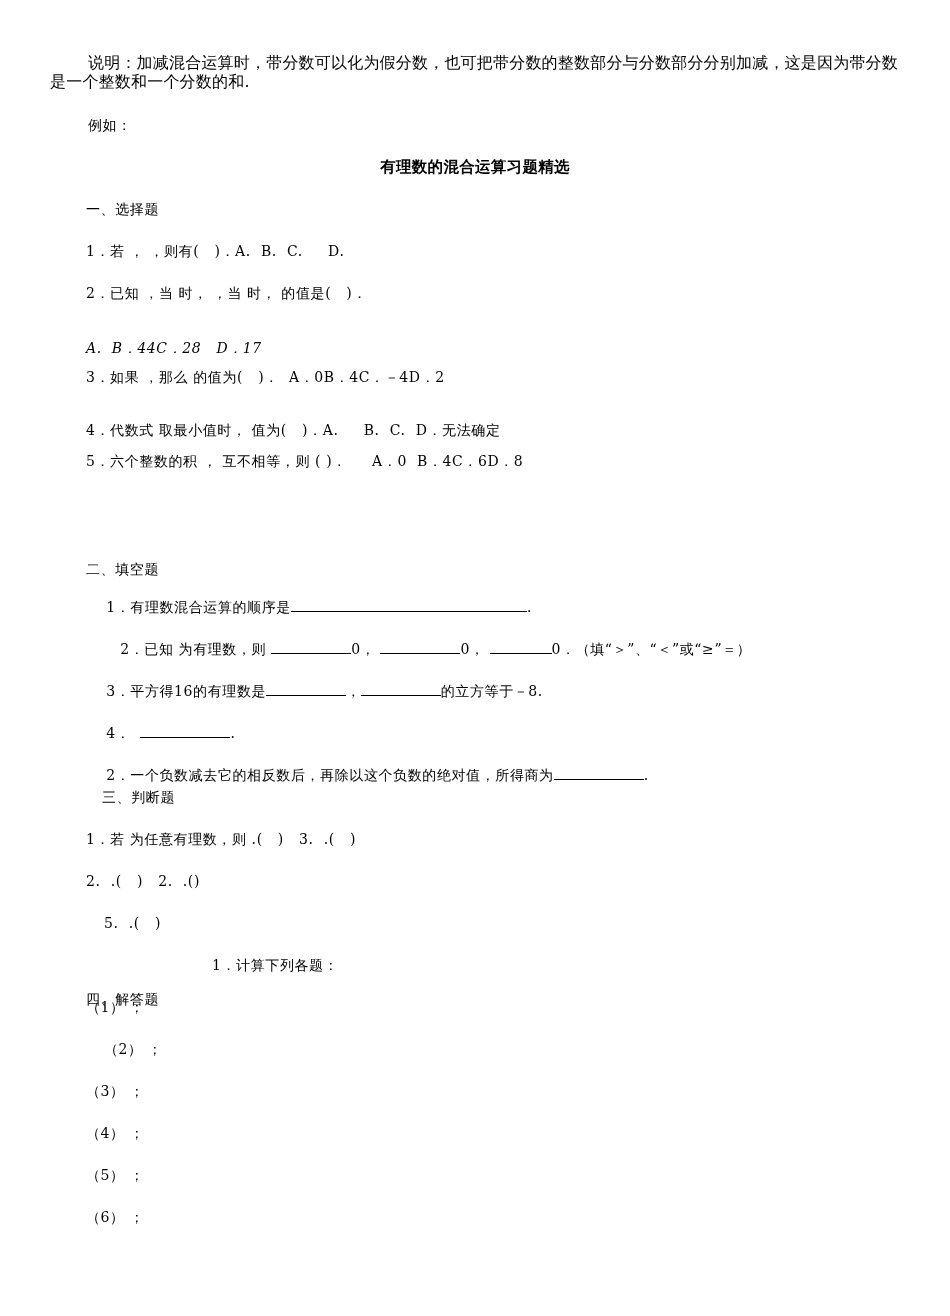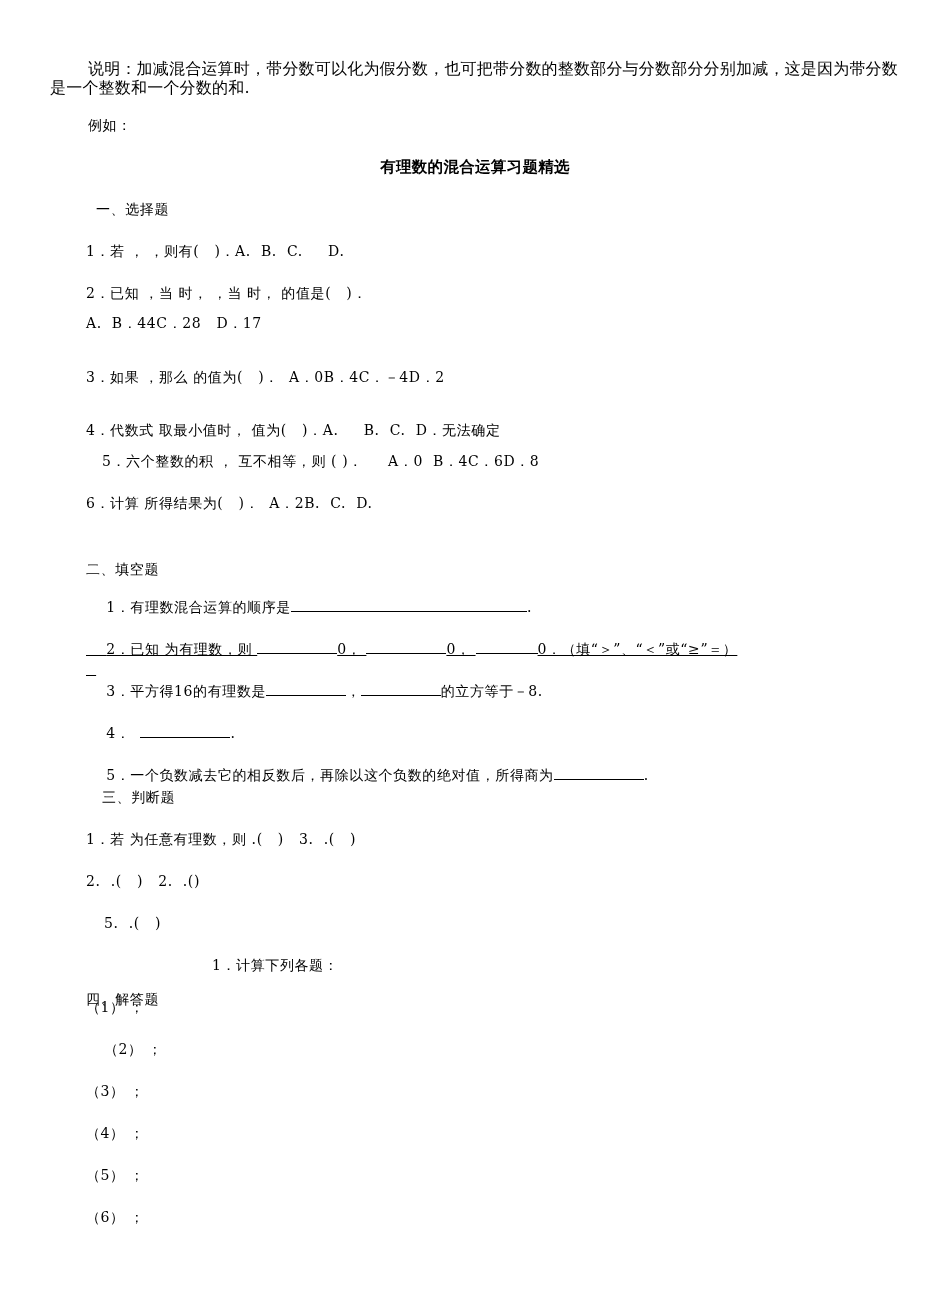--- a/index.html
+++ b/index.html
@@ -33,21 +33,20 @@
       position: absolute;
       left: 50px;
       top: 53px;
       width: 858px;
       font-size: 16px;
       line-height: 19px;
       letter-spacing: 0.2px;
       text-indent: 38px;
       white-space: normal;
       word-break: break-all;
-      margin-top: 6px;
     }
     .title {
       position: absolute;
       left: 0;
       width: 950px;
       text-align: center;
       top: 157px;
       font-family: "DejaVu Sans", "Liberation Sans", sans-serif;
       font-weight: bold;
       font-size: 15.5px;
@@ -65,49 +64,48 @@
 </head>
 <body>
 
 <div class="page">
 
   <div class="intro">说明：加减混合运算时，带分数可以化为假分数，也可把带分数的整数部分与分数部分分别加减，这是因为带分数是一个整数和一个分数的和.</div>
   <div class="line" style="left:88px; top:115px;">例如：</div>
 
   <div class="title">有理数的混合运算习题精选</div>
 
-  <div class="line" style="left:86px; top:199px;margin-left:10px;">一、选择题</div>
+  <div class="line" style="left:86px; top:199px;">一、选择题</div>
   <div class="line" style="left:86px; top:241px;">1．若 ， ，则有(   )．A.  B.  C.     D.</div>
   <div class="line" style="left:86px; top:283px;">2．已知 ，当 时， ，当 时， 的值是(   )．</div>
-  <div class="line" style="left:86px; top:313px;">A.  B．44C．28   D．17</div>
+  <div class="line" style="left:86px; top:338px;font-style:italic;">A.  B．44C．28   D．17</div>
   <div class="line" style="left:86px; top:367px;text-align:right;">3．如果 ，那么 的值为(   )．  A．0B．4C．－4D．2</div>
   <div class="line" style="left:86px; top:420px;">4．代数式 取最小值时， 值为(   )．A.     B.  C.  D．无法确定</div>
-  <div class="line" style="left:86px; top:451px;margin-left:16px;">5．六个整数的积 ， 互不相等，则 ( )．     A．0  B．4C．6D．8</div>
-  <div class="line" style="left:86px; top:493px;">6．计算 所得结果为(   )．  A．2B.  C.  D.</div>
+  <div class="line" style="left:86px; top:451px;">5．六个整数的积 ， 互不相等，则 ( )．     A．0  B．4C．6D．8</div>
 
   <div class="line" style="left:86px; top:535px;margin-top:24px;">二、填空题</div>
 
   <div class="line" style="left:86px; top:577px;">
     <span class="seg">1．有理数混合运算的顺序是</span><span class="blank" style="width:236px;"></span><span class="seg">.</span>
   </div>
 
-  <div class="line" style="left:86px; top:619px;text-decoration:underline;">
+  <div class="line" style="left:100px; top:619px;">
     <span class="seg">2．已知 为有理数，则 </span><span class="blank" style="width:80px;"></span><span class="seg">0， </span><span class="blank" style="width:80px;"></span><span class="seg">0， </span><span class="blank" style="width:62px;"></span><span class="seg">0．（填“＞”、“＜”或“≥”＝）</span>
   </div>
 
   <div class="line" style="left:86px; top:661px;">
     <span class="seg">3．平方得16的有理数是</span><span class="blank" style="width:80px;"></span><span class="seg">，</span><span class="blank" style="width:80px;"></span><span class="seg">的立方等于－8.</span>
   </div>
 
   <div class="line" style="left:86px; top:703px;">
     <span class="seg">4．  </span><span class="blank" style="width:90px;"></span><span class="seg">.</span>
   </div>
 
   <div class="line" style="left:86px; top:745px;">
-    <span class="seg">5．一个负数减去它的相反数后，再除以这个负数的绝对值，所得商为</span><span class="blank" style="width:90px;"></span><span class="seg">.</span>
+    <span class="seg">2．一个负数减去它的相反数后，再除以这个负数的绝对值，所得商为</span><span class="blank" style="width:90px;"></span><span class="seg">.</span>
   </div>
 
   <div class="line" style="left:86px; top:787px;margin-left:16px;">三、判断题</div>
   <div class="line" style="left:86px; top:829px;">1．若 为任意有理数，则 .(   )   3.  .(   )</div>
   <div class="line" style="left:86px; top:871px;">2.  .(   )   2.  .()</div>
   <div class="line" style="left:104px; top:913px;">5.  .(   )</div>
 
   <div class="line" style="left:86px; top:955px;margin-top:34px;">四、解答题</div>
   <div class="line" style="left:212px; top:955px;">1．计算下列各题：</div>
 

